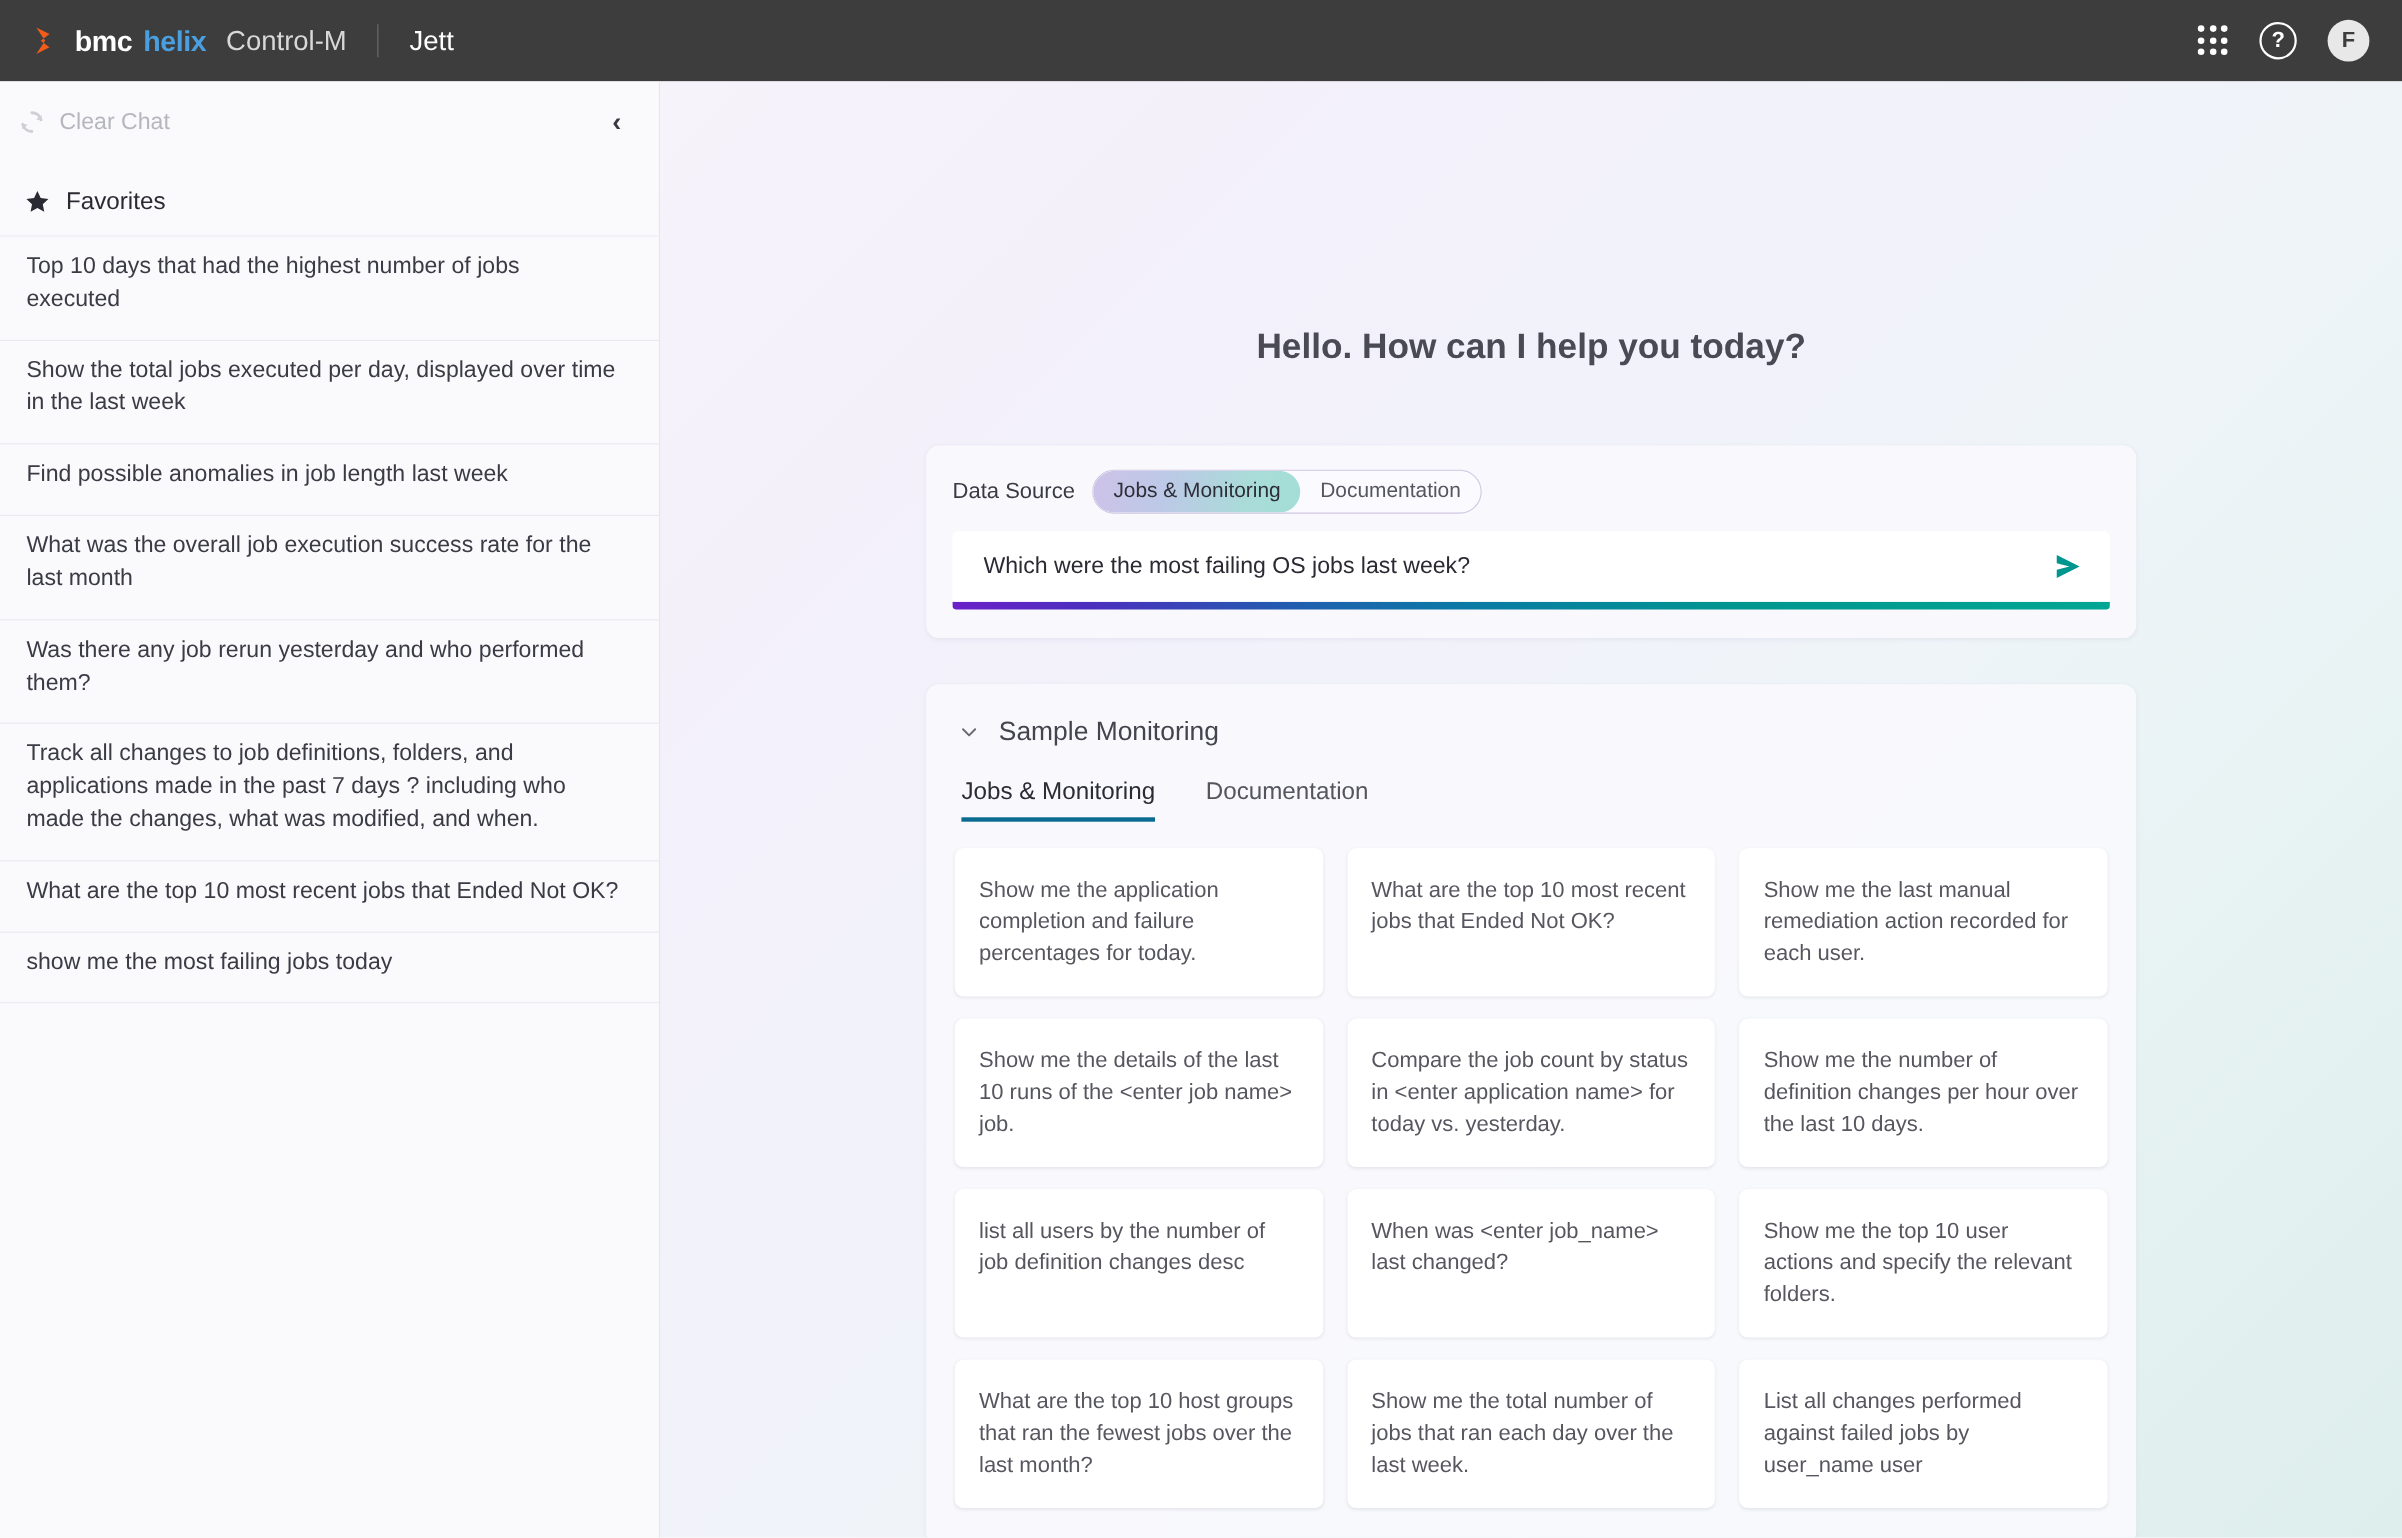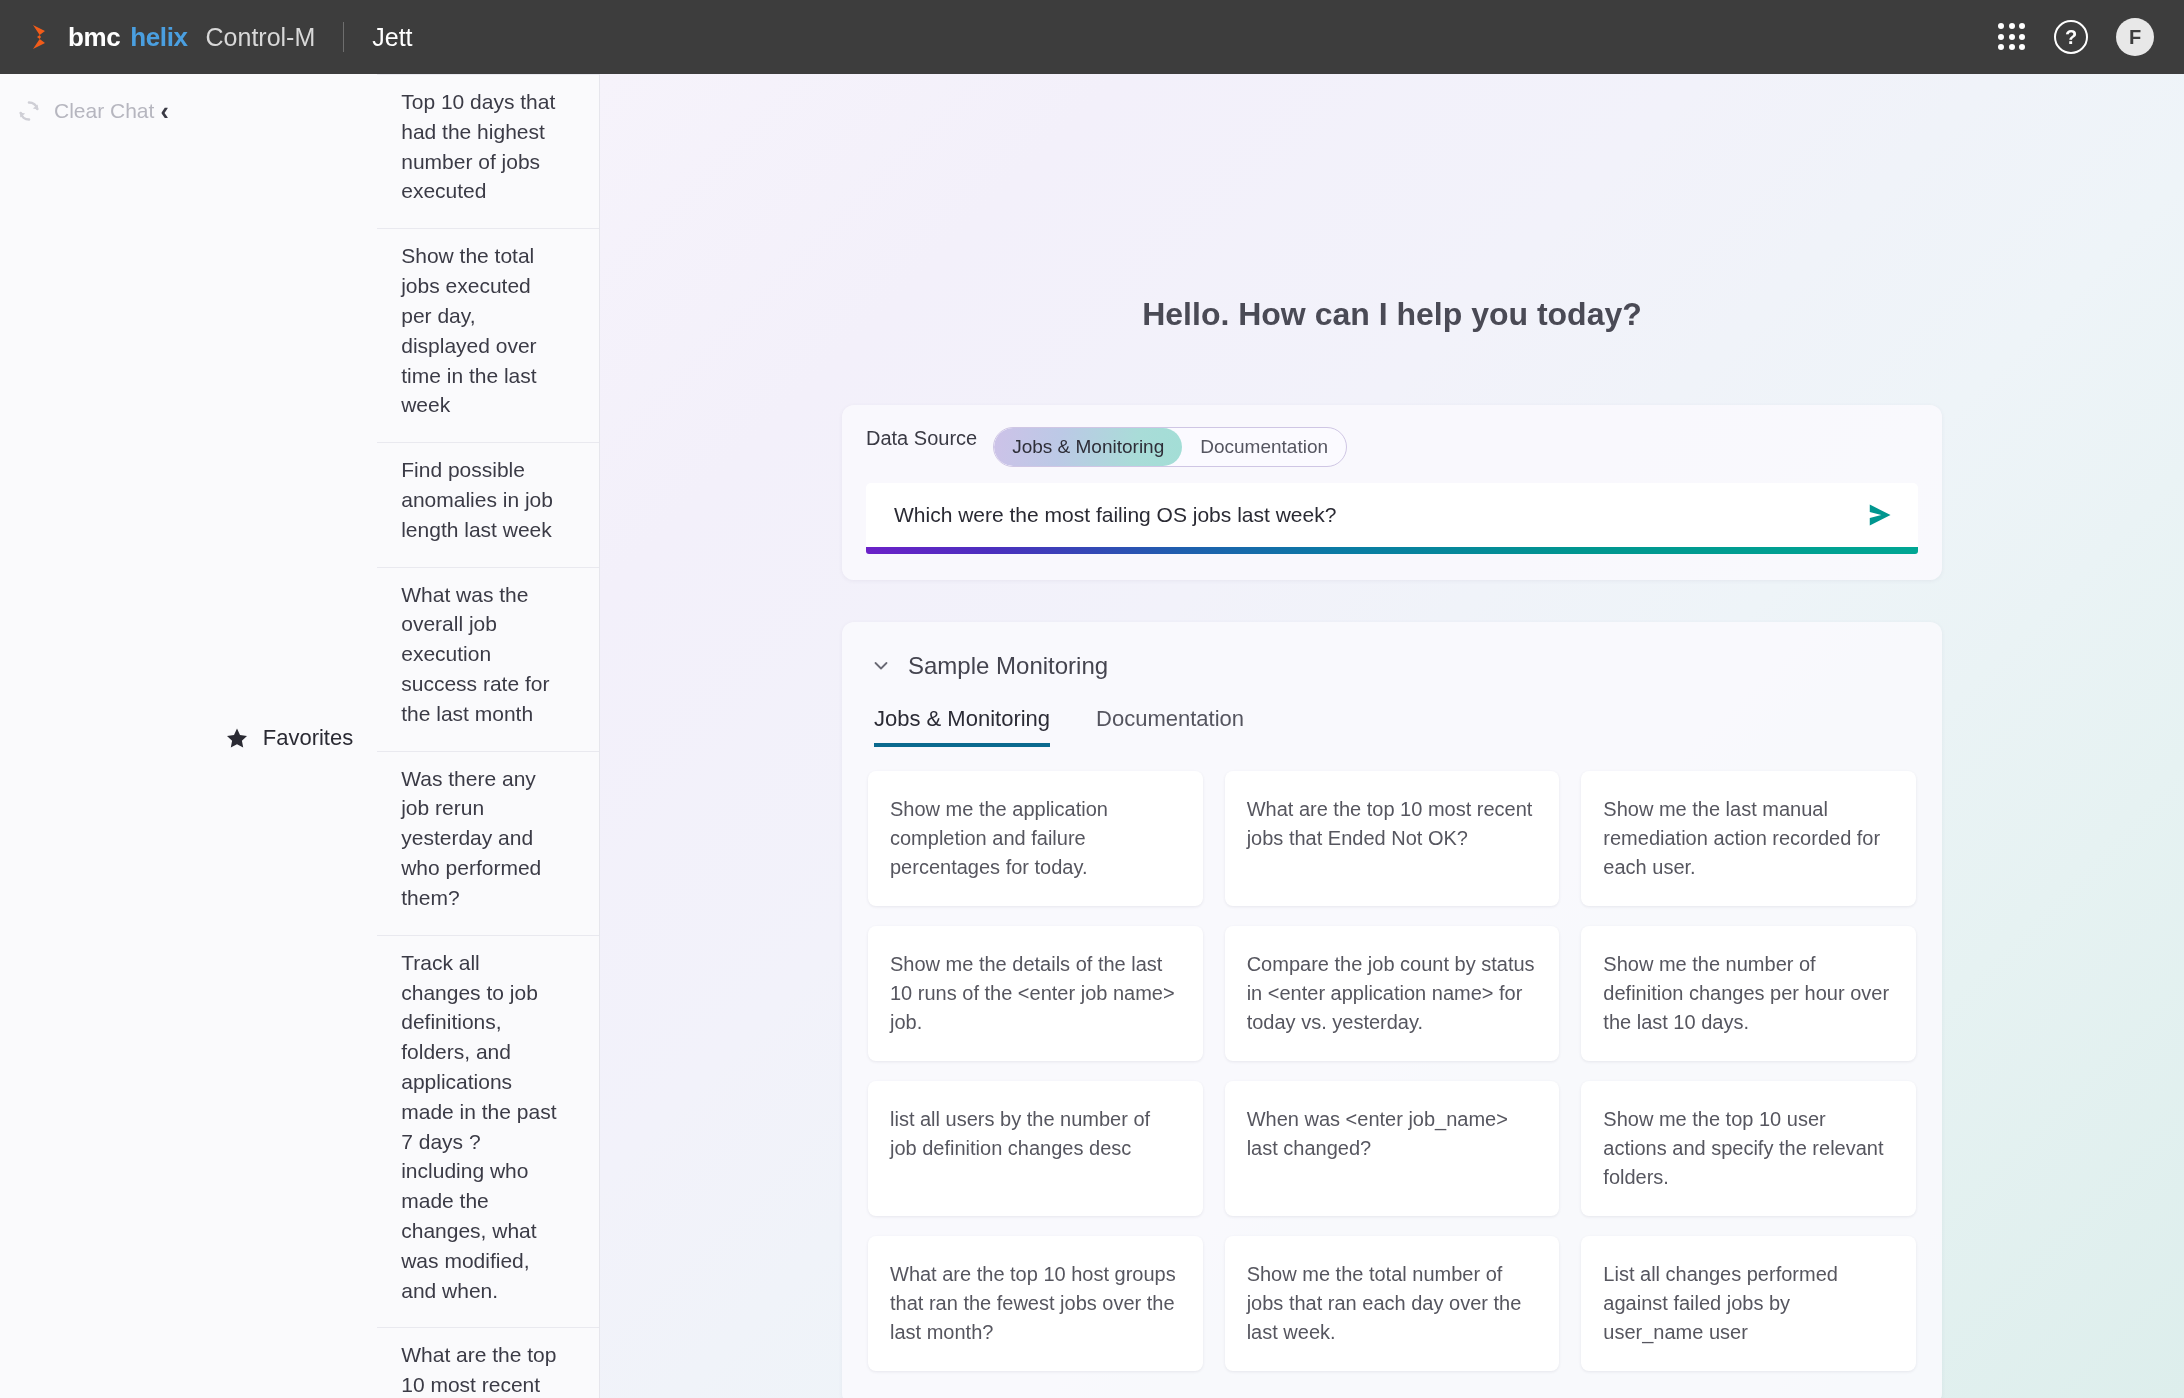--- a/index.html
+++ b/index.html
@@ -35,21 +35,21 @@
   .avatar { width: 38px; height: 38px; border-radius: 50%; background: #e8e8e8; color: #3d3d3d; display: flex; align-items: center; justify-content: center; font-size: 20px; font-weight: 700; cursor: pointer; }
 
   
   .body-split { flex: 1; display: flex; min-height: 0; }
 
   
   .sidebar {
     width: 600px; min-width: 600px;
     background: #fafafc;
     border-right: 1px solid #e6e6ec;
-    display: flex; flex-direction: row;
+    display: flex; flex-direction: column;
     overflow: hidden;
   }
   .sidebar-head {
     height: 74px; min-height: 74px;
     display: flex; align-items: center;
     padding: 0 28px 0 16px;
   }
   .clear-chat { display: flex; align-items: center; gap: 12px; cursor: pointer; }
   .refresh-icon { width: 26px; height: 26px; display: block; }
   .clear-chat-label { font-size: 21px; color: #b6b6bf; font-weight: 400; }
@@ -89,21 +89,21 @@
   }
 
   
   .ask-card {
     margin-top: 72px;
     background: rgba(250,249,253,0.92);
     border-radius: 12px;
     box-shadow: 0 1px 4px rgba(80,70,110,0.07);
     padding: 22px 24px 26px 24px;
   }
-  .ds-row { display: flex; align-items: flex-start; gap: 16px; }
+  .ds-row { display: flex; align-items: center; gap: 16px; }
   .ds-label { font-size: 20px; color: #3a3a44; }
   .ds-toggle {
     display: flex; align-items: stretch;
     border: 1px solid #cfc6e4;
     border-radius: 20px;
     overflow: hidden;
     background: #fbfaff;
   }
   .ds-opt {
     font-size: 19px; padding: 8px 18px;

